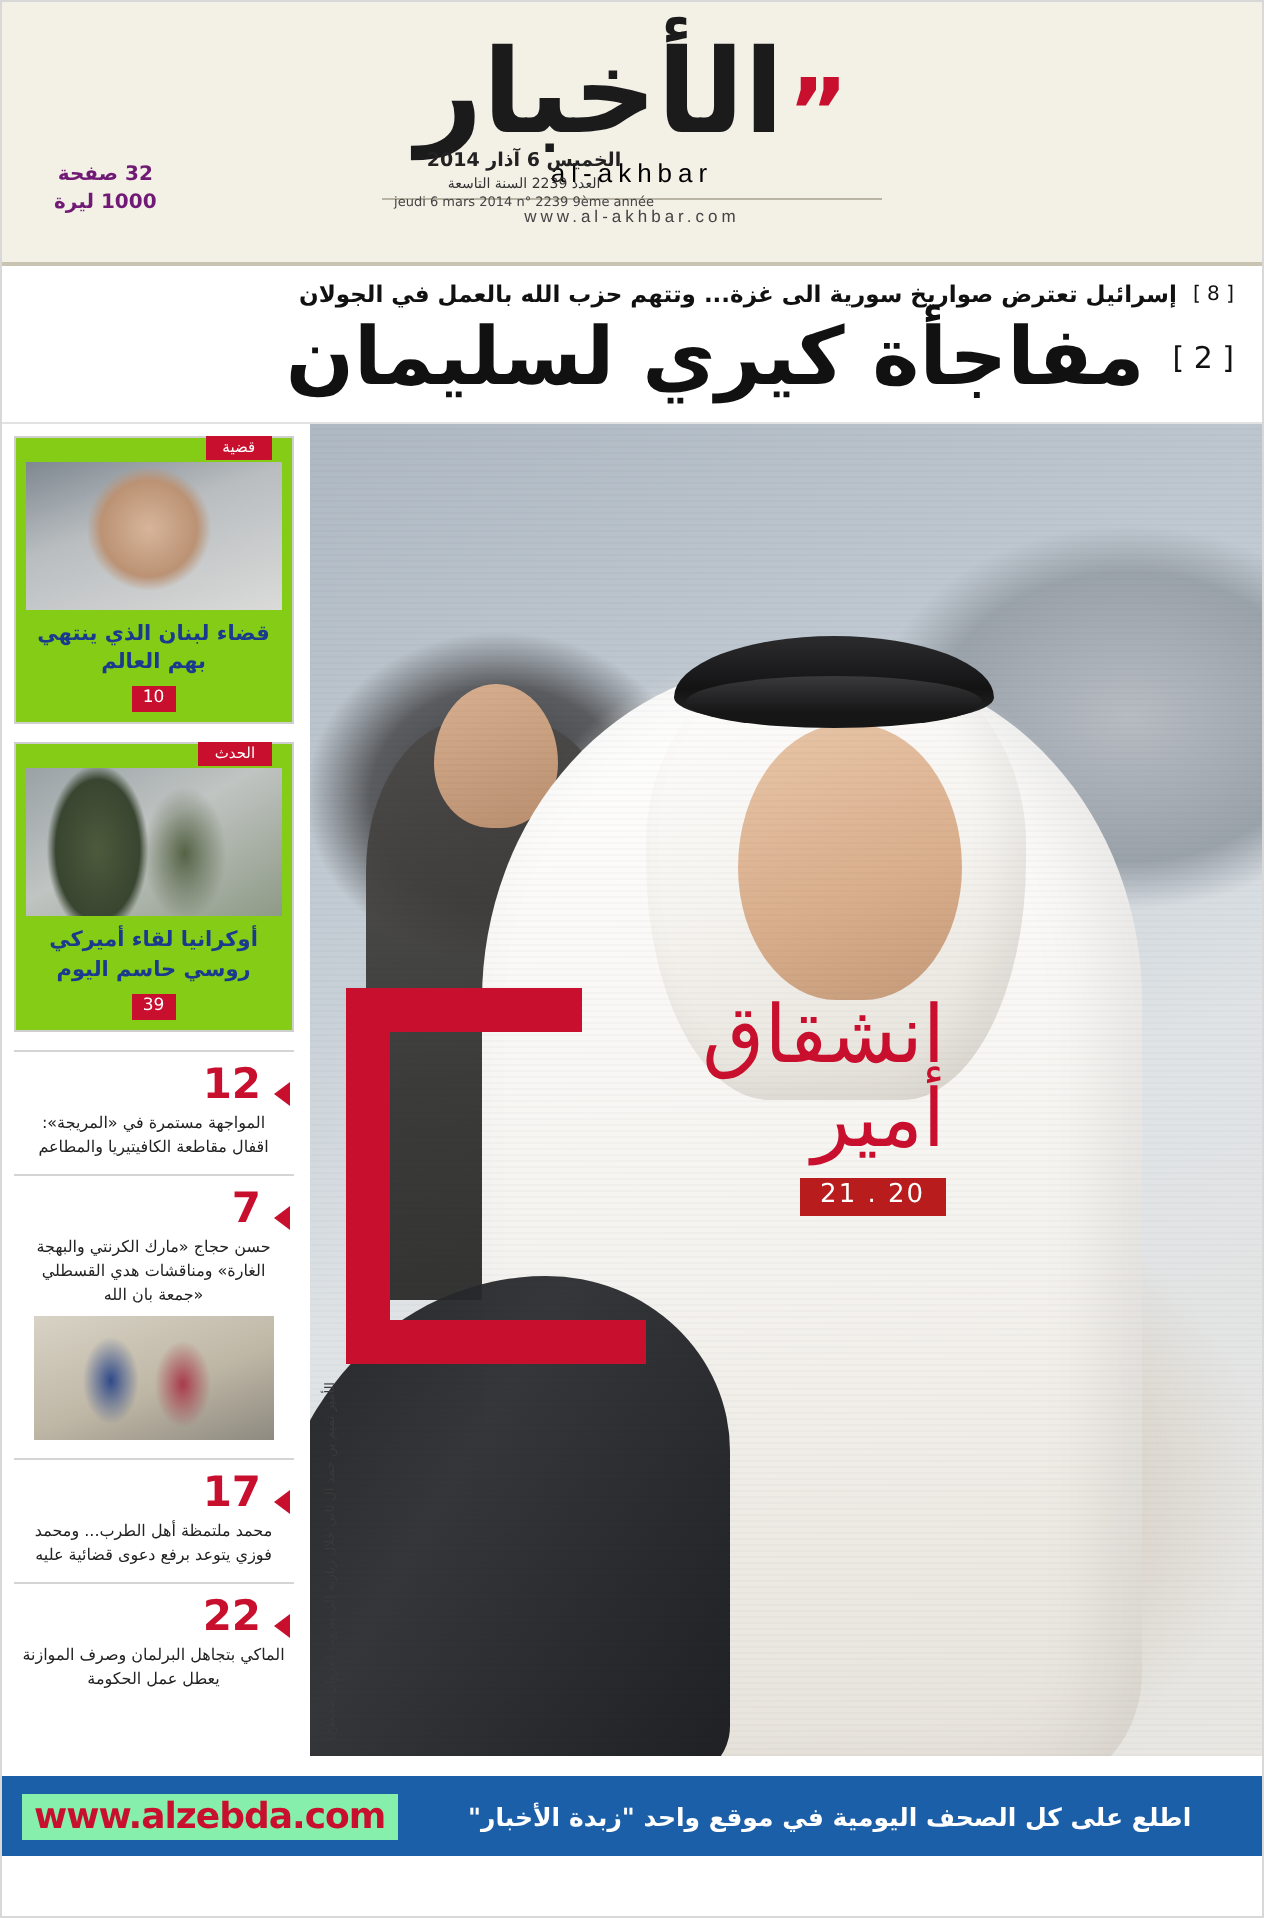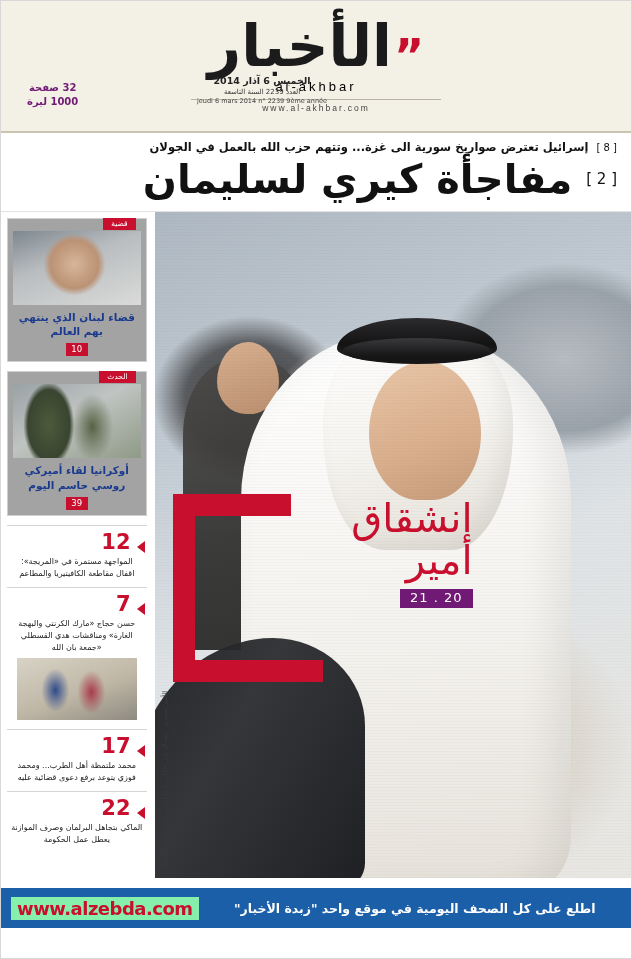--- a/index.html
+++ b/index.html
@@ -300,38 +300,38 @@
     font-family: "DejaVu Sans", sans-serif;
     color: #c8102e;
     font-weight: normal;
     line-height: 1.04;
   }
   .overlay-l1 { font-size: 40px; }
   .overlay-l2 { font-size: 40px; }
   .overlay-pages {
     display: inline-block;
     margin-top: 8px;
-    background: #701a75;
+    background: #b91c1c;
     color: #ffffff;
     font-size: 13px;
     padding: 2px 10px 3px;
     font-family: "DejaVu Sans", sans-serif;
     letter-spacing: 1px;
   }
 
   
   .sidebar {
     width: 154px;
     padding: 6px 8px 0 6px;
     direction: rtl;
   }
   .teaser-card {
     border: 1px solid #cfcfcf;
     margin-bottom: 9px;
-    background: #a3a3a3;
+    background: #84cc16;
     position: relative;
   }
   .teaser-tag {
     position: absolute;
     top: -1px;
     right: 10px;
     background: #c8102e;
     color: #fff;
     font-family: "DejaVu Sans", sans-serif;
     font-size: 7.5px;

